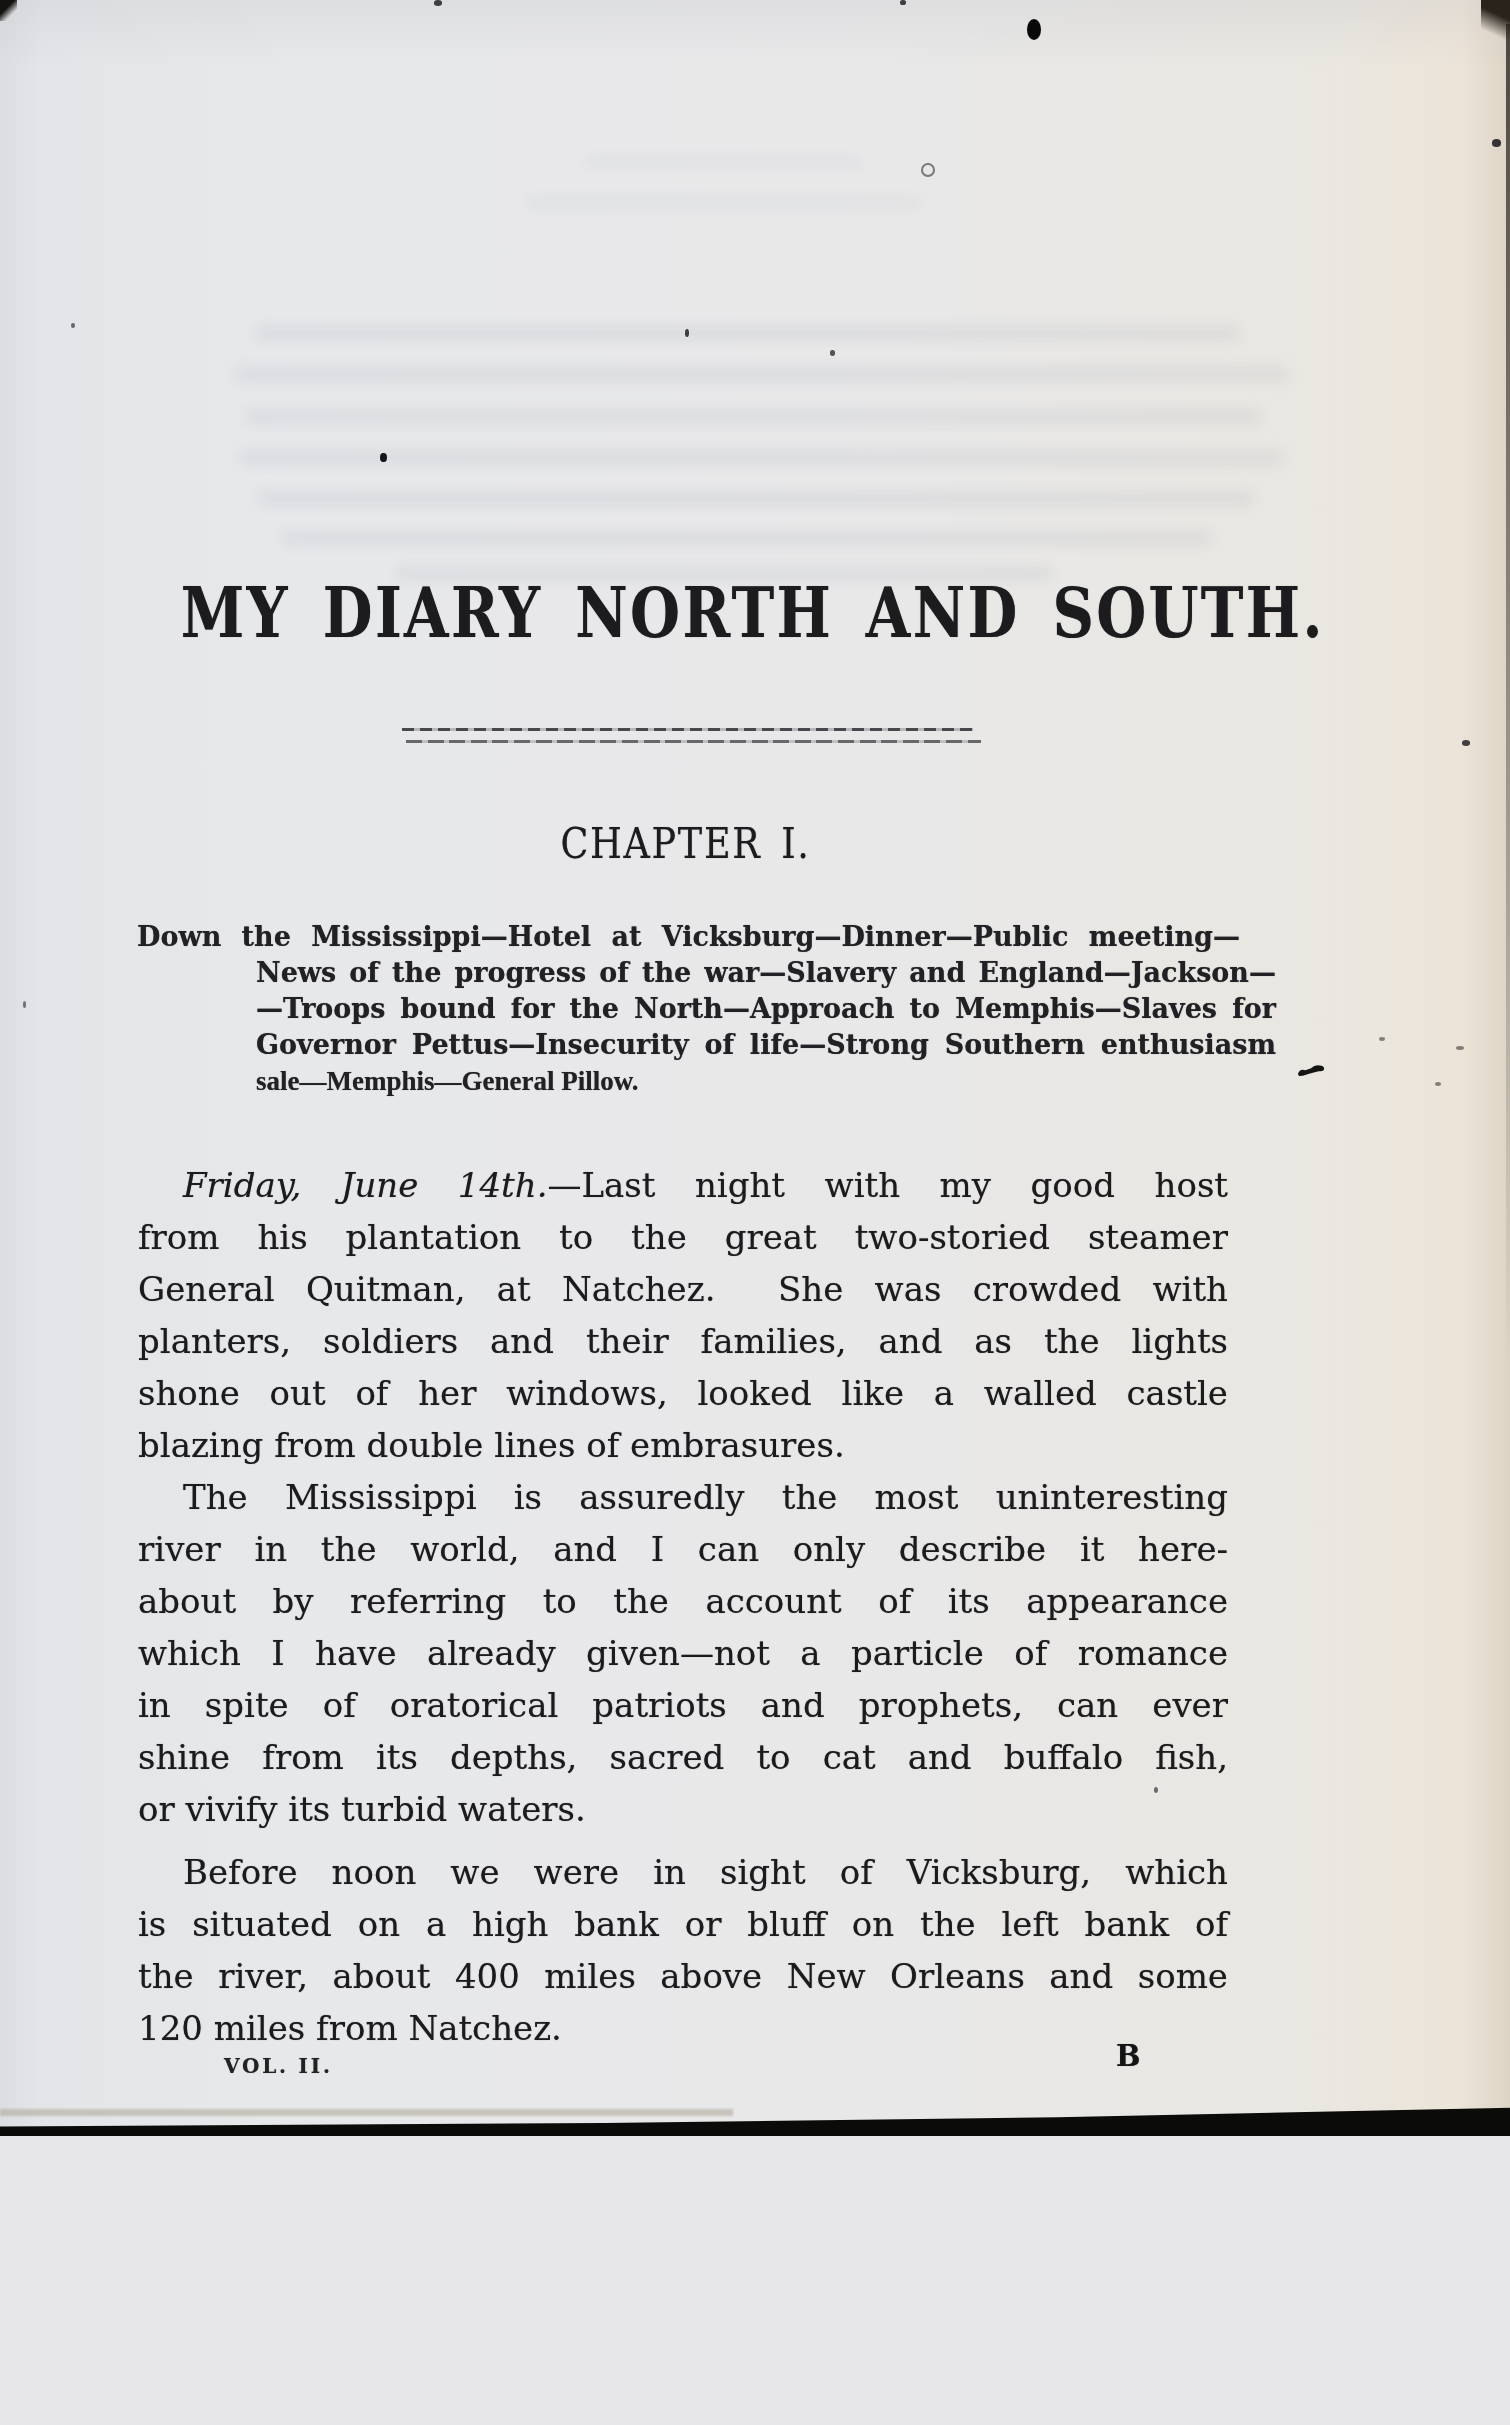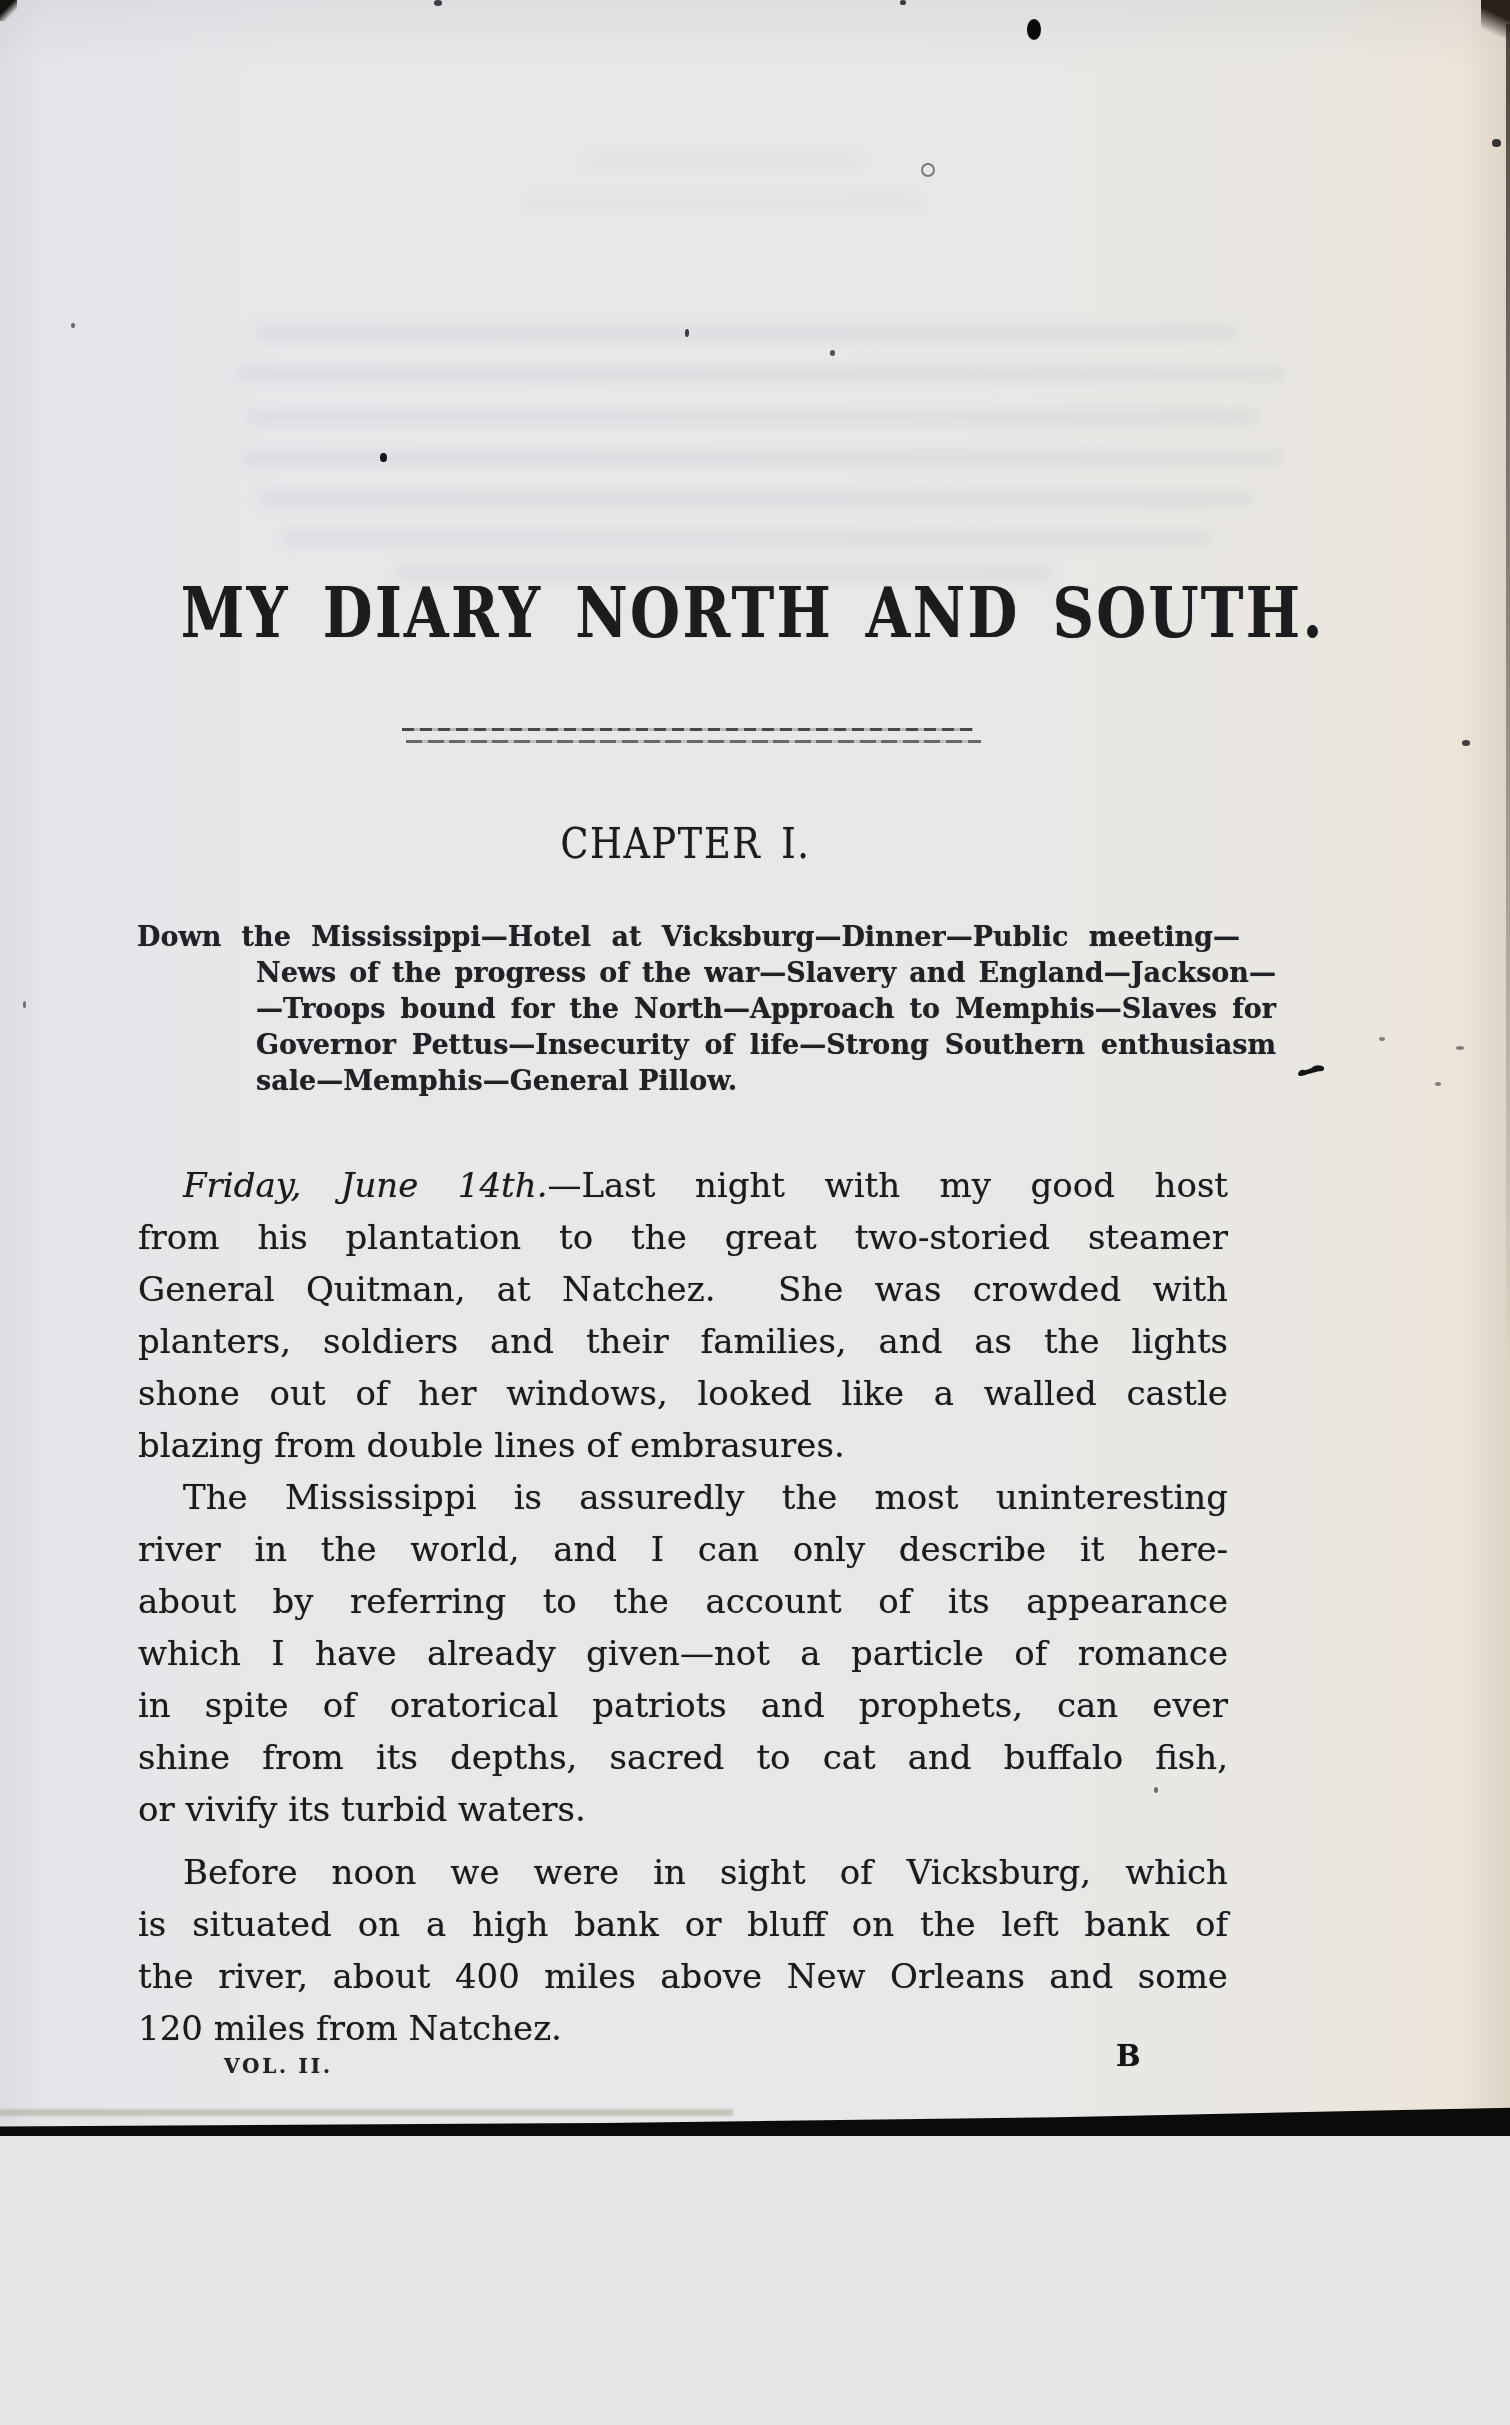--- a/index.html
+++ b/index.html
@@ -29,21 +29,21 @@
   .chapter{
     position:absolute;left:70px;top:819px;width:1231px;text-align:center;
     font-size:42px;letter-spacing:1.9px;word-spacing:7.5px;white-space:nowrap;
     transform:scaleX(0.87);transform-origin:50% 50%;
   }
 
   .summary{position:absolute;left:137px;top:919px;width:1103px;
     font-size:27px;font-weight:bold;line-height:36px;color:#212125;}
   .sline{text-align:justify;text-align-last:justify;}
   .sline.cont{margin-left:119px;width:1020px;}
-  .sline.lastline{text-align-last:left;}
+  .sline.lastline{text-align-last:left;font-family:Liberation Serif, serif;}
 
   .bodytext{position:absolute;left:138px;top:1159px;width:1090px;
     font-size:34px;line-height:52px;color:#1b1b1d;}
   .bline{text-align:justify;text-align-last:justify;}
   .bline.firstline{padding-left:45px;}
   .bline.lastline{text-align-last:left;}
   .para3{margin-top:11px;}
   .it{font-style:italic;}
 
   .footer-vol{position:absolute;left:224px;top:2054px;font-size:20px;font-weight:bold;letter-spacing:2.8px;color:#222;}

